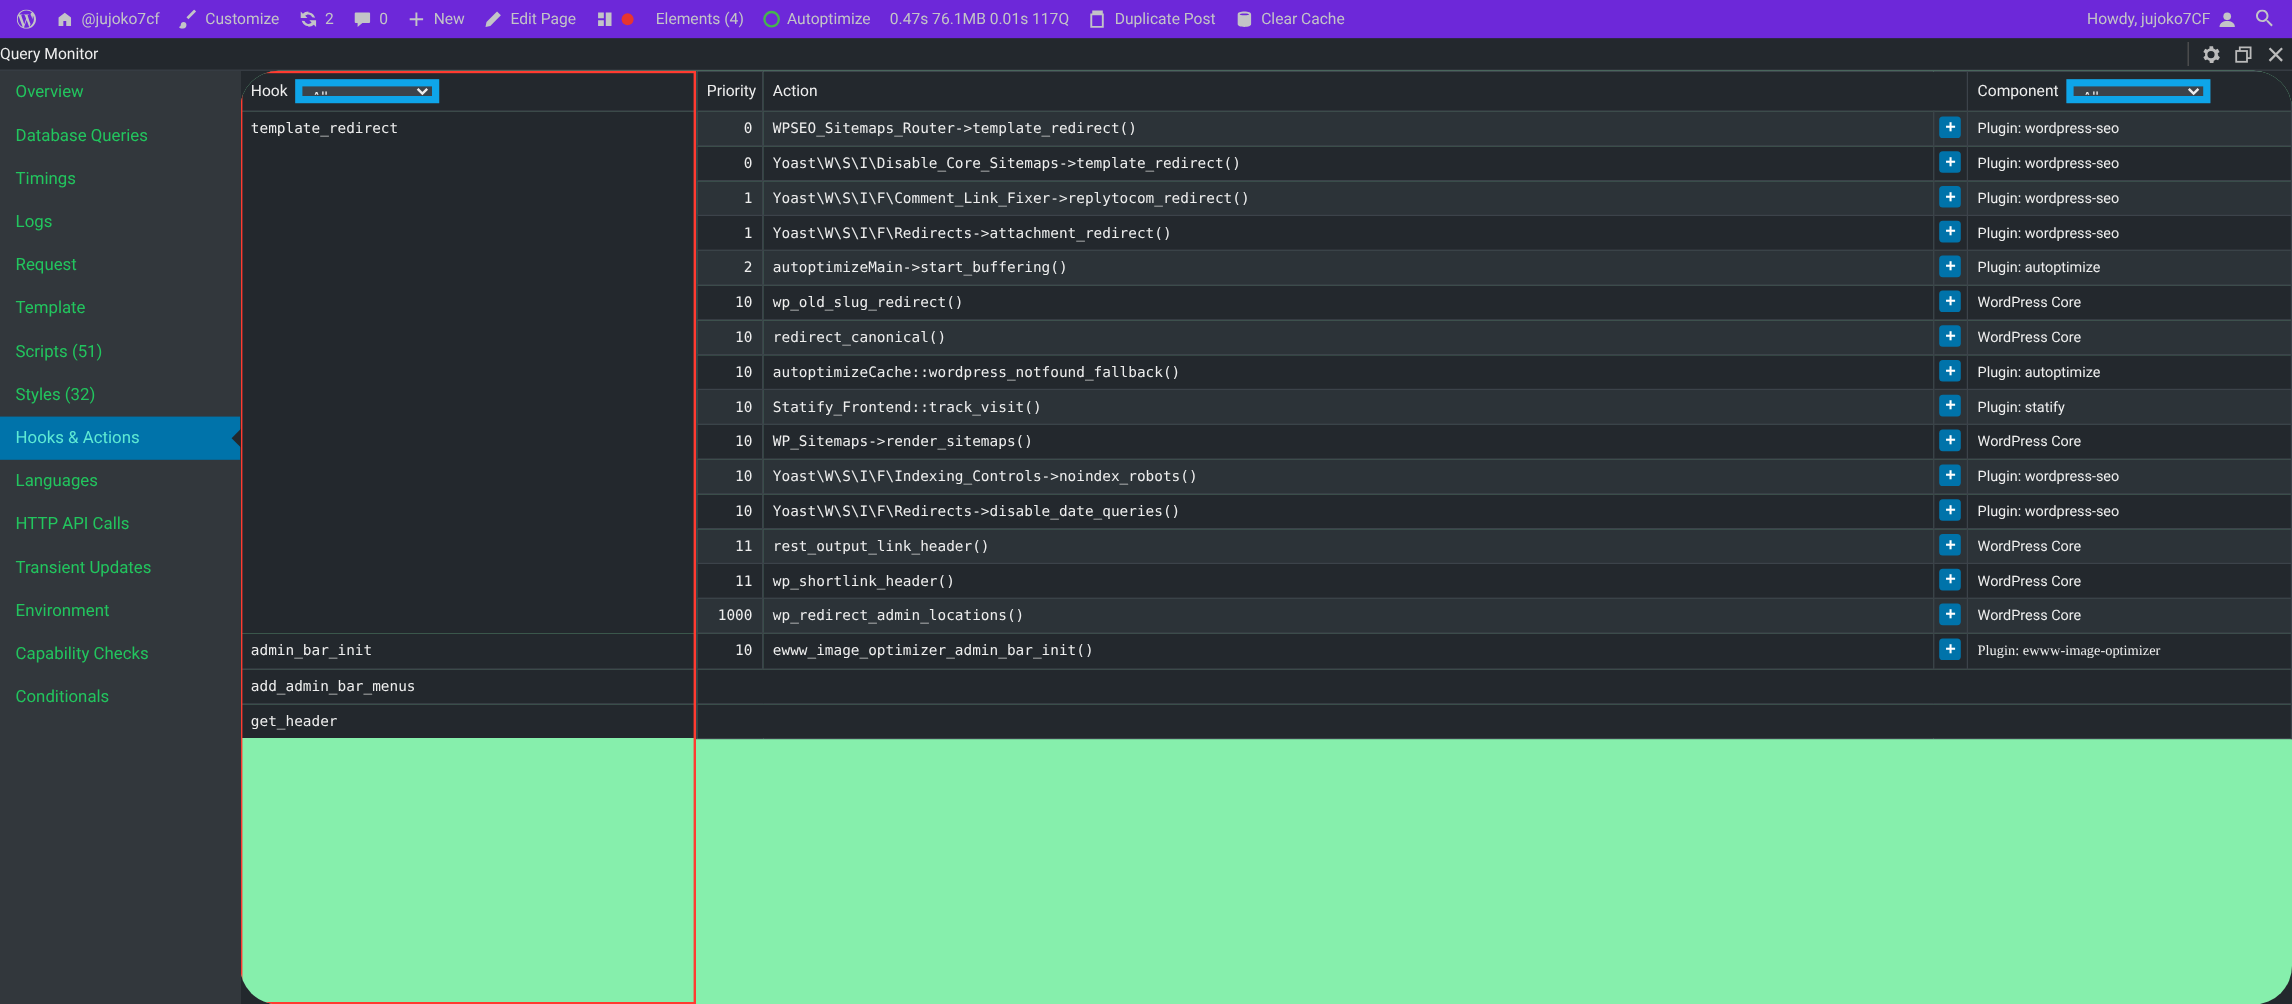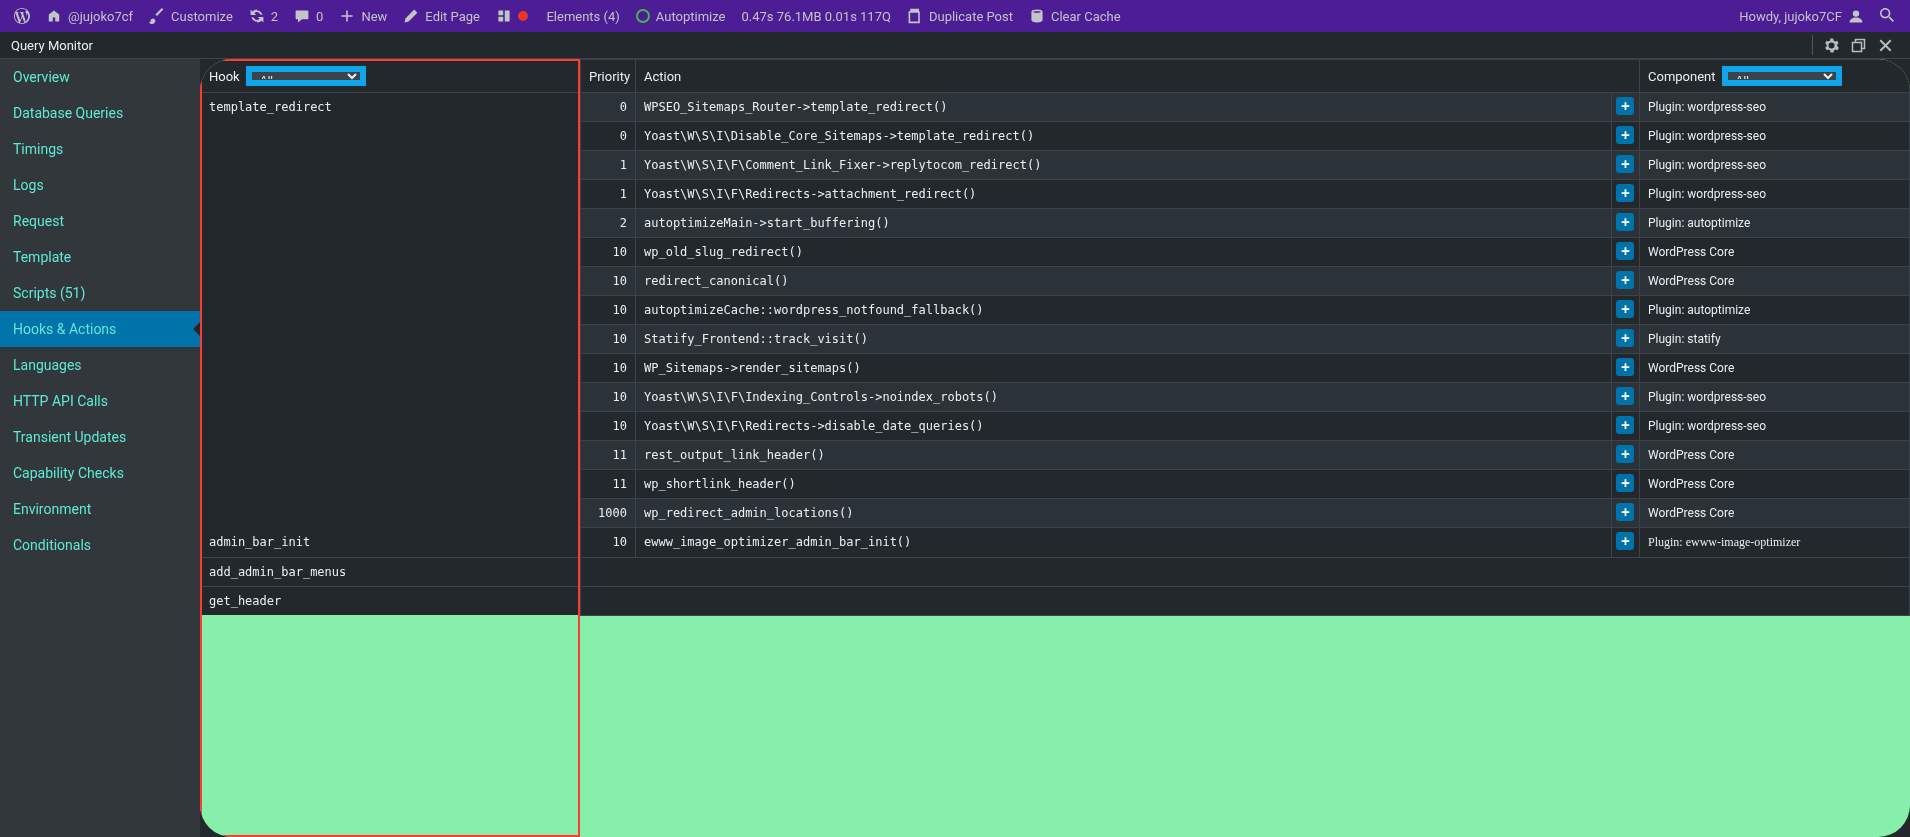--- a/index.html
+++ b/index.html
@@ -1,37 +1,37 @@
 <!DOCTYPE html>
 <html><head>
 <meta charset="utf-8">
 <style>
 * { margin:0; padding:0; box-sizing:border-box; }
 body { font-family:-apple-system,BlinkMacSystemFont,"Segoe UI",Roboto,sans-serif; background:#23282d; color:#eee; font-size:13px; overflow:hidden; width:1910px; height:837px; }
 
 
-#adminbar { height:32px; background:#4c1d95; display:flex; align-items:center; padding:0 6px; font-size:13px; color:#c3c4c7; }
+#adminbar { height:32px; background:#6d28d9; display:flex; align-items:center; padding:0 6px; font-size:13px; color:#c3c4c7; }
 #adminbar .ab-item { display:flex; align-items:center; padding:0 8px; height:32px; cursor:pointer; gap:6px; }
 #adminbar .spacer { flex:1; }
 #adminbar svg { width:16px; height:16px; fill:currentColor; }
 #adminbar .dot-red { width:10px; height:10px; border-radius:50%; background:#e73530; display:inline-block; }
 #adminbar .dot-green-ring { width:14px; height:14px; border-radius:50%; border:2.5px solid #46b450; display:inline-block; }
 
 
-#qm-title { height:27px; background:#23282d; display:flex; align-items:center; padding:0 11px; border-bottom:1px solid #3c434a; font-size:13px; color:#eee;justify-content:flex-end; }
+#qm-title { height:27px; background:#23282d; display:flex; align-items:center; padding:0 0; border-bottom:1px solid #3c434a; font-size:13px; color:#eee;justify-content:flex-end; }
 #qm-title .title-label { flex:1; }
 #qm-title .title-btn { padding:0 6px; height:27px; display:flex; align-items:center; cursor:pointer; color:#bbb; }
 #qm-title .divider { width:1px; height:20px; background:#555; margin:0 5px; }
 
 
 #qm-body { display:flex; height:778px; }
 
 
 #qm-nav { width:200px; background:#32373c; overflow-y:auto; }
-#qm-nav .nav-item { padding:10px 13px; font-size:14px; color:#5eead4; cursor:pointer; position:relative; }
+#qm-nav .nav-item { padding:10px 13px; font-size:14px; color:#22c55e; cursor:pointer; position:relative; }
 #qm-nav .nav-item.active { background:#0073aa; color:#5eead4; }
 #qm-nav .nav-item.active::after { content:''; position:absolute; right:-1px; top:50%; transform:translateY(-50%); width:0; height:0; border-top:8px solid transparent; border-bottom:8px solid transparent; border-right:8px solid #23282d; }
 
 
 #qm-table { flex:1; background:#86efac; overflow-y:auto;border-radius:32px; }
 table { width:100%; border-collapse:collapse; table-layout:fixed; }
 
 col.c-hook { width:380px; }
 col.c-prio { width:55px; }
 col.c-action { }
@@ -167,26 +167,27 @@
 <div id="qm-body">
 
   <div id="qm-nav">
       <div class="nav-item">Overview</div>
       <div class="nav-item">Database Queries</div>
       <div class="nav-item">Timings</div>
       <div class="nav-item">Logs</div>
       <div class="nav-item">Request</div>
       <div class="nav-item">Template</div>
       <div class="nav-item">Scripts (51)</div>
+      <div class="nav-item">Styles (32)</div>
       <div class="nav-item active">Hooks &amp; Actions</div>
       <div class="nav-item">Languages</div>
       <div class="nav-item">HTTP API Calls</div>
       <div class="nav-item">Transient Updates</div>
+      <div class="nav-item">Environment</div>
       <div class="nav-item">Capability Checks</div>
-      <div class="nav-item">Environment</div>
       <div class="nav-item">Conditionals</div>
     </div>
 
   <div id="qm-table" style="position:relative;">
     <table>
       <colgroup>
         <col class="c-hook">
           <col class="c-prio">
           <col class="c-action">
           <col class="c-expand">

